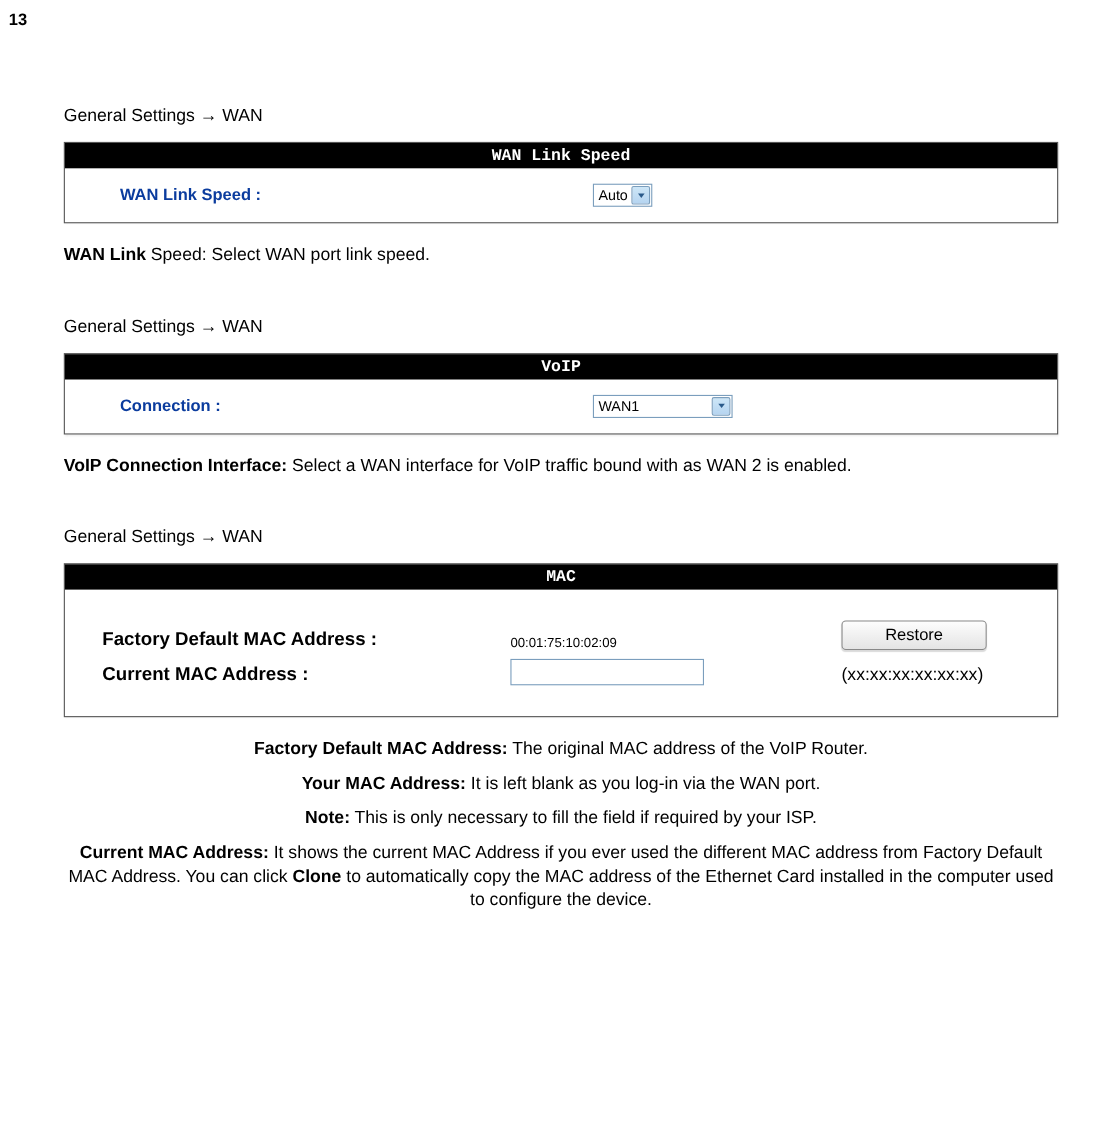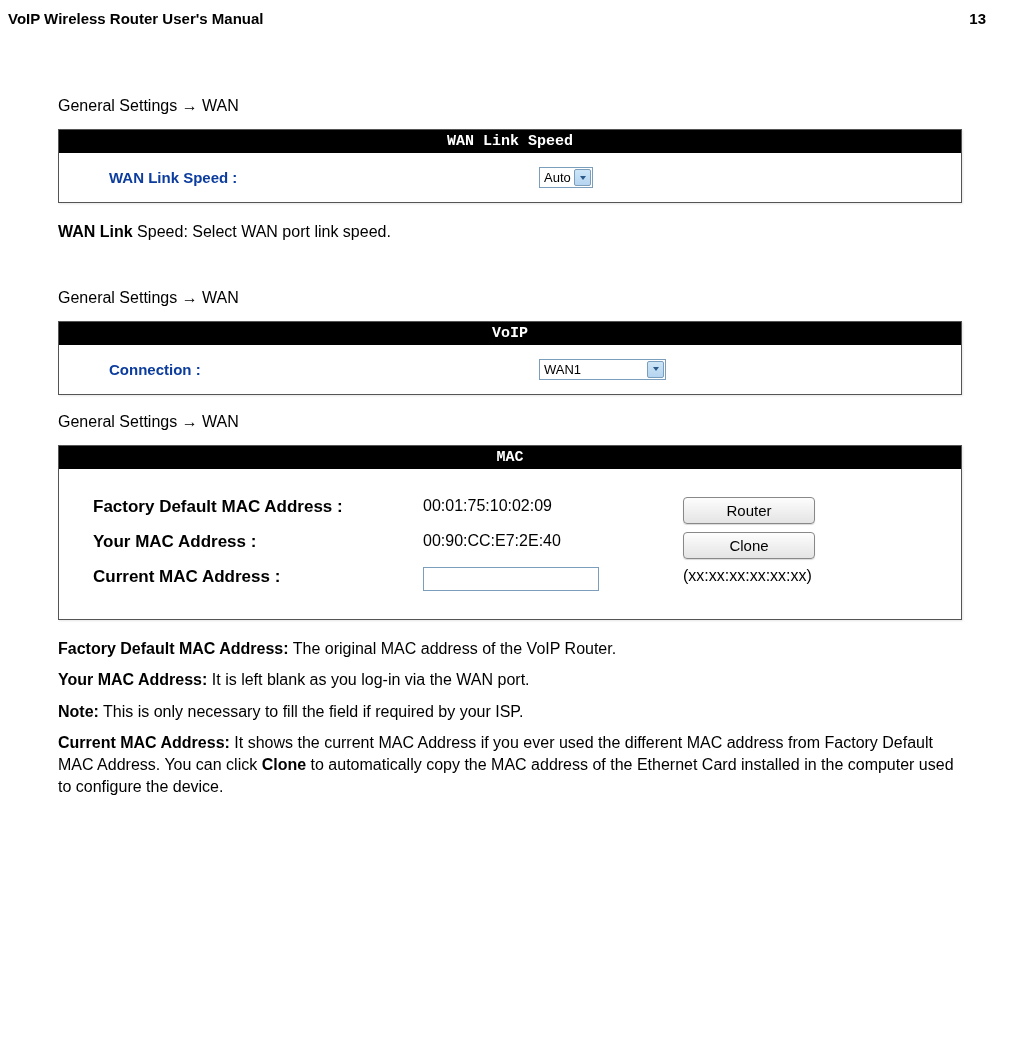--- a/index.html
+++ b/index.html
@@ -77,33 +77,34 @@
     display:inline-flex;align-items:center;justify-content:center;
     margin-left:auto;
   }
   .select-arrow::after{
     content:"";
     border-left:3px solid transparent;
     border-right:3px solid transparent;
     border-top:4px solid #2a5a8a;
   }
   .desc { margin-bottom: 46px; font-size:16px; line-height:1.35; }
-  .desc.tight { margin-bottom: 10px; }
+  .desc.tight { margin-bottom: 10px; text-align: center; }
   .mac-row {
     display: flex;
-    align-items: flex-start;
+    align-items: flex-end;
     margin: 8px 0;
+    gap: 41px;
   }
   .mac-label {
     font-weight: bold;
     font-size: 17px;
     width: 330px;
   }
   .mac-value {
-    font-size: 16px;
+    font-size: 12px;
     width: 260px;
   }
   .router-btn {
     border: 1px solid #888;
     border-radius: 4px;
     background: linear-gradient(#fdfdfd,#e4e4e4);
     font-size: 15px;
     padding: 4px 0;
     width: 130px;
     text-align: center;
@@ -119,21 +120,20 @@
   }
   .hint {
     font-size: 16px;
     color: #000;
   }
 </style>
 </head>
 <body>
 
 <div class="header-row">
-  <span>VoIP Wireless Router User's Manual</span>
   <span>13</span>
 </div>
 
 <div class="content">
 
   <div class="breadcrumb">General Settings  →  WAN</div>
 
   <div class="section-panel">
     <div class="panel-header">WAN Link Speed</div>
     <div class="panel-body">
@@ -155,38 +155,36 @@
     <div class="panel-header">VoIP</div>
     <div class="panel-body">
       <span class="field-label">Connection :</span>
       <span class="select-box wide">
         <span class="value">WAN1</span>
         <span class="select-arrow"></span>
       </span>
     </div>
   </div>
 
+  <div class="desc">
+    <b>VoIP Connection Interface:</b><span> Select a WAN interface for VoIP traffic bound with as WAN 2 is enabled.</span>
+  </div>
 
   <div class="breadcrumb">General Settings  →  WAN</div>
 
   <div class="section-panel">
     <div class="panel-header">MAC</div>
     <div class="panel-body mac">
 
       <div class="mac-row">
         <span class="mac-label">Factory Default MAC Address :</span>
         <span class="mac-value">00:01:75:10:02:09</span>
-        <span class="router-btn">Router</span>
+        <span class="router-btn">Restore</span>
       </div>
 
-      <div class="mac-row">
-        <span class="mac-label">Your MAC Address :</span>
-        <span class="mac-value">00:90:CC:E7:2E:40</span>
-        <span class="router-btn">Clone</span>
-      </div>
 
       <div class="mac-row">
         <span class="mac-label">Current MAC Address :</span>
         <span style="width:260px;display:flex;align-items:center;">
           <input class="text-input" value="" style="">
         </span>
         <span class="hint">(xx:xx:xx:xx:xx:xx)</span>
       </div>
 
     </div>

